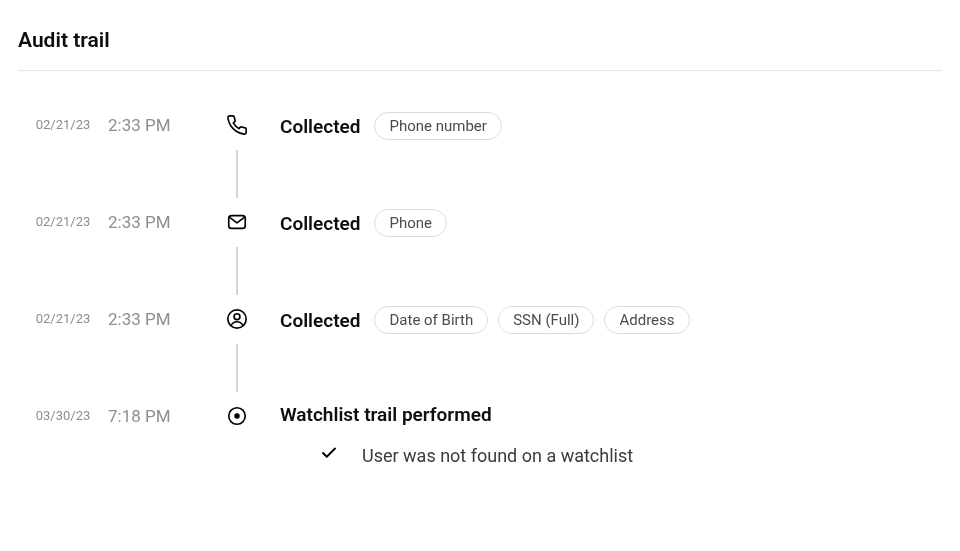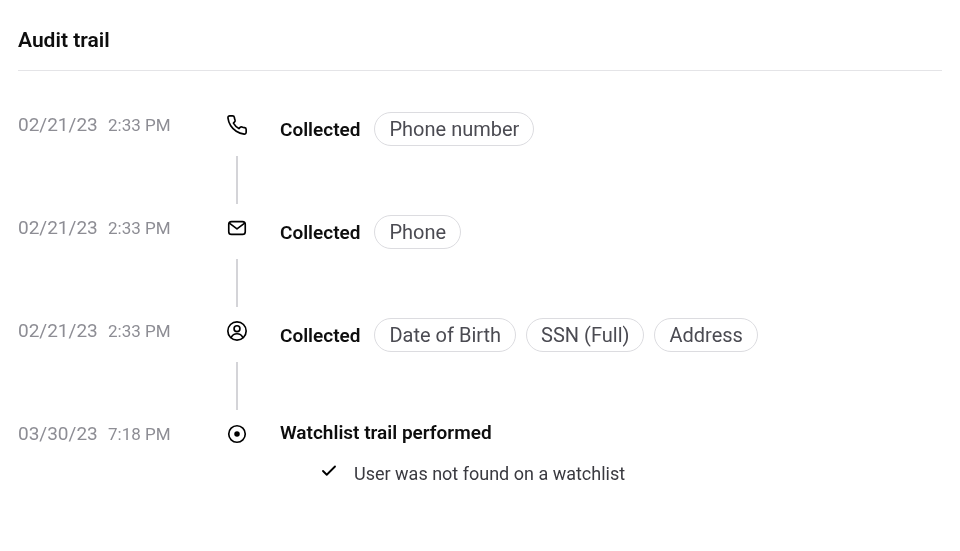--- a/index.html
+++ b/index.html
@@ -30,23 +30,24 @@
       flex-direction: column;
     }
     .entry {
       display: flex;
       align-items: flex-start;
     }
     .date-col {
       width: 90px;
       flex-shrink: 0;
       color: #8d8d94;
-      font-size: 19px;
+      font-size: 13px;
       line-height: 24px;
       padding-top: 2px;
+      text-align: center;
     }
     .time-col {
       width: 106px;
       flex-shrink: 0;
       color: #8d8d94;
       font-size: 17px;
       line-height: 24px;
       padding-top: 2px;
     }
     .icon-col {
@@ -97,28 +98,28 @@
       font-weight: 600;
       color: #0e0e0e;
       margin-right: 4px;
     }
     .pill {
       display: inline-flex;
       align-items: center;
       border: 1px solid #dcdce0;
       border-radius: 999px;
       padding: 4px 14px;
-      font-size: 20px;
+      font-size: 15px;
       color: #4b4b52;
       background: #fff;
     }
     .detail-line {
       display: flex;
       align-items: center;
-      gap: 16px;
+      gap: 24px;
       margin-left: 40px;
     }
     .detail-line .check {
       flex-shrink: 0;
     }
     .detail-text {
       font-size: 18px;
       color: #3a3a40;
     }
   </style>

